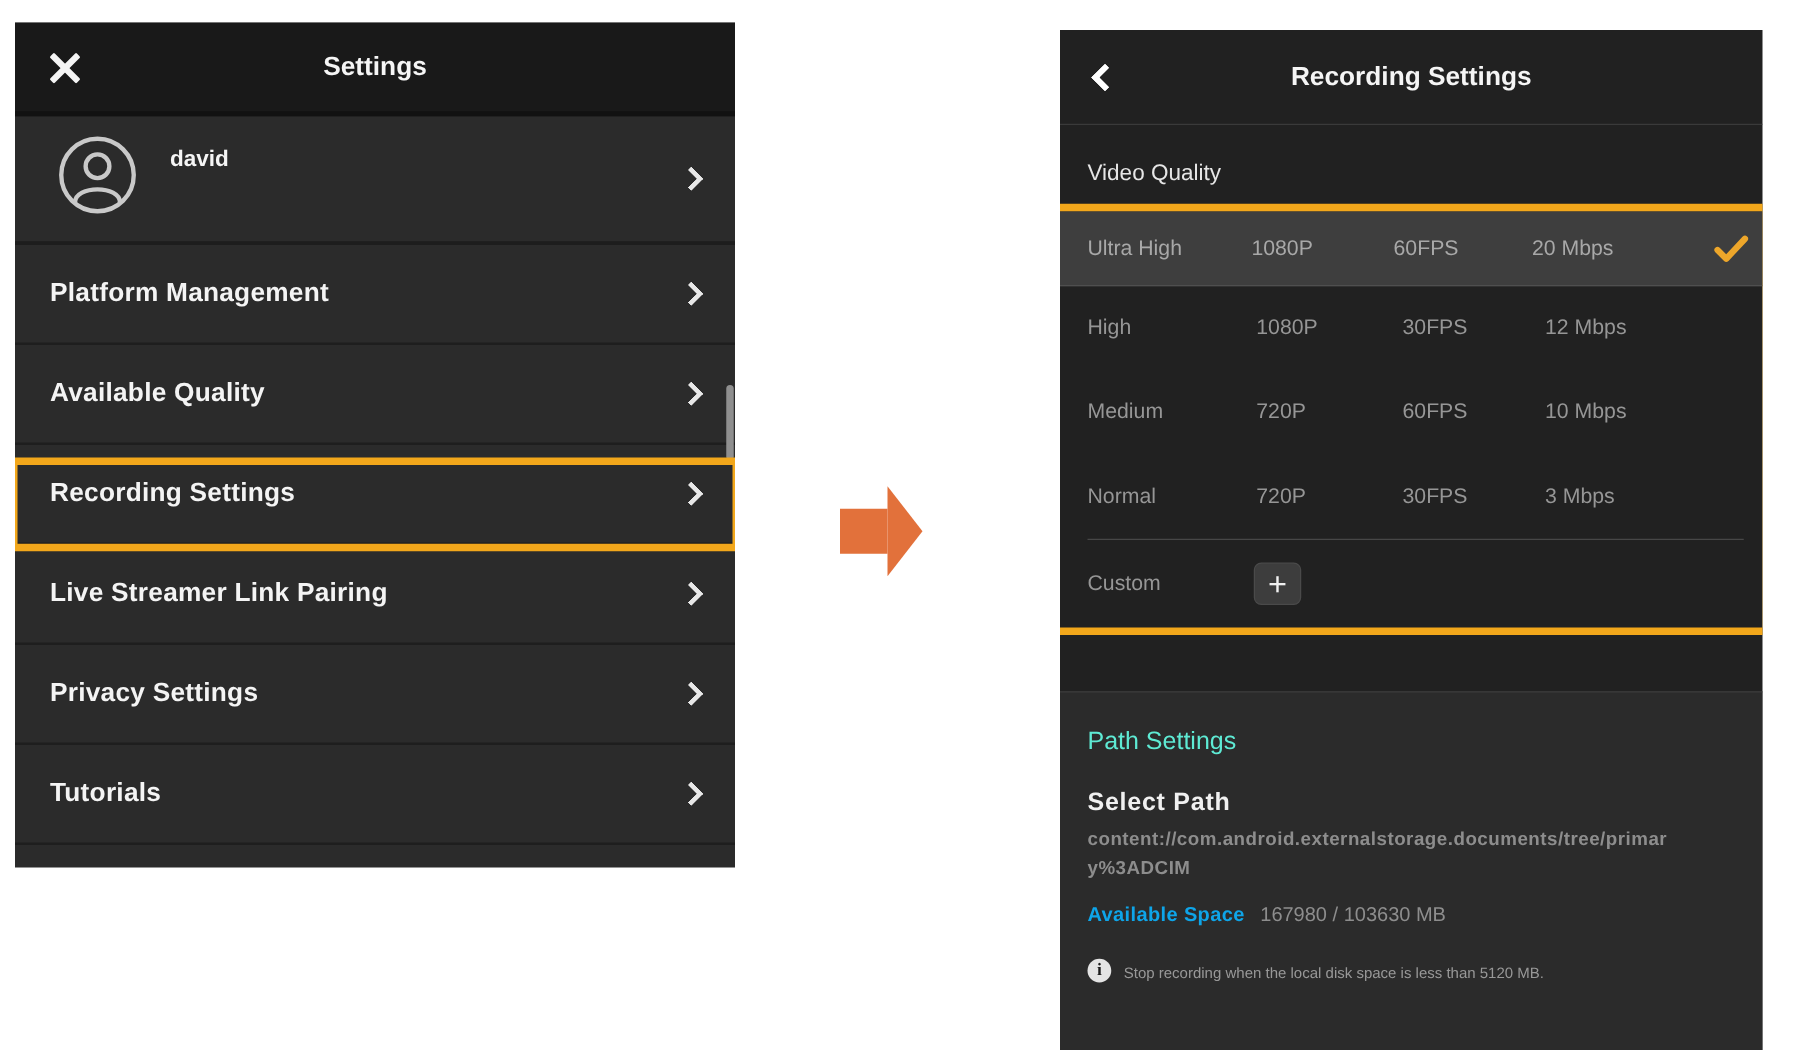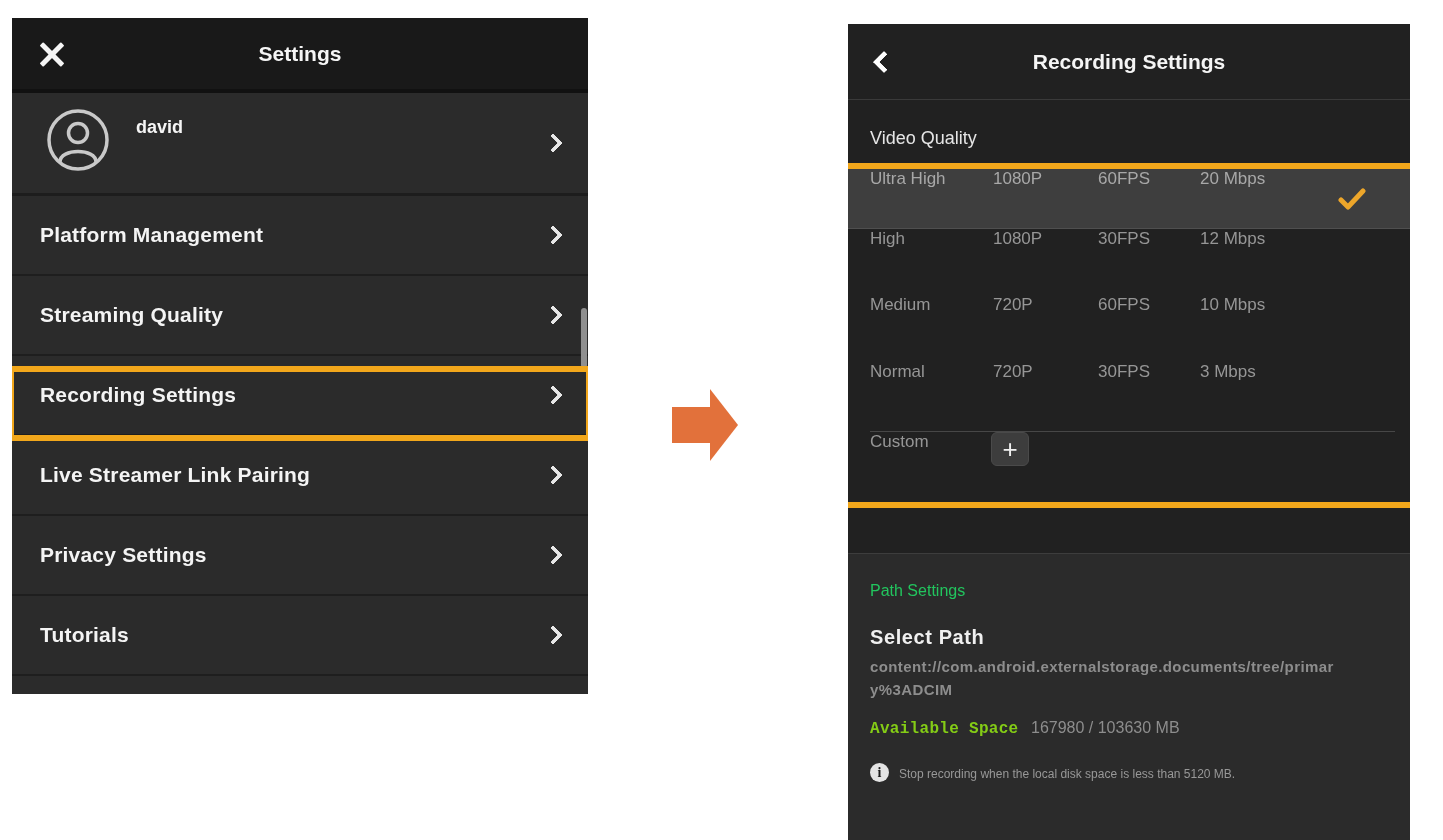--- a/index.html
+++ b/index.html
@@ -33,40 +33,40 @@
   .big-arrow .head { position:absolute; left:38px; top:0; width:0; height:0; border-top:36px solid transparent; border-bottom:36px solid transparent; border-left:28px solid #E2713B; }
 
   
   .panel-right { position:absolute; left:848px; top:24px; width:562px; height:816px; background:#212121; overflow:hidden; }
   .pr-header { position:relative; height:76px; border-bottom:1px solid #3a3a3a; display:flex; align-items:center; }
   .back-chev { position:absolute; left:28px; top:50%; width:16px; height:16px; border-top:5px solid #ffffff; border-left:5px solid #ffffff; transform:translateY(-50%) rotate(-45deg); border-radius:1px; cursor:pointer; }
   .pr-title { width:100%; text-align:center; color:#f5f5f5; font-size:21px; font-weight:bold; }
   .section-label { padding:28px 0 0 22px; color:#e6e6e6; font-size:18px; }
 
   .vq-table { position:absolute; left:0; top:145px; width:100%; }
-  .vq-row { display:flex; color:#969696; font-size:17px; cursor:pointer; }
+  .vq-row { display:flex; align-items:center; color:#969696; font-size:17px; cursor:pointer;gap:12px; }
   .vq-row.selected { background:#3e3e3e; color:#a8a8a8; border-bottom:1px solid #4f4f4f; }
   .vq-name { width:145px; padding-left:22px; }
   .vq-res { width:105px; }
   .vq-fps { width:102px; }
   .vq-bit { width:138px; }
   .vq-check { width:40px; display:flex; align-items:center; }
   .r1 { height:60px; } .r2 { height:66px; } .r3 { height:67px; } .r4 { height:69px; }
   .custom-div { margin:0 15px 0 22px; border-top:1px solid #474747; }
   .r5 { height:70px; }
   .plus-btn { width:38px; height:34px; background:#3d3d3d; border:1px solid #4a4a4a; border-radius:6px; color:#f0f0f0; font-size:26px; line-height:30px; text-align:center; cursor:pointer; margin-left:-2px; }
 
   .hl-right { position:absolute; left:-10px; top:139px; width:578px; height:345px; border:6px solid #F2A71B; pointer-events:none; }
 
   .path-section { position:absolute; left:0; top:529px; width:100%; height:287px; background:#2b2b2b; border-top:1px solid #3d3d3d; padding:28px 20px 0 22px; }
-  .path-title { color:#22c55e; font-size:16px; }
+  .path-title { color:#5eead4; font-size:20px; }
   .select-path-label { margin-top:26px; color:#f0f0f0; font-size:20px; font-weight:bold; letter-spacing:0.6px; }
   .path-value { margin-top:6px; max-width:470px; color:#8d8d8d; font-size:15px; font-weight:bold; letter-spacing:0.4px; line-height:23px; word-break:break-all; }
   .space-row { margin-top:18px; font-size:16px; }
-  .space-label { color:#84cc16; font-weight:bold; letter-spacing:0.3px;font-family:Liberation Mono, monospace; }
+  .space-label { color:#0ea5e9; font-weight:bold; letter-spacing:0.3px; }
   .space-value { color:#8d8d8d; margin-left:8px; }
   .note-row { margin-top:22px; display:flex; align-items:flex-start; }
   .info-icon { flex:0 0 auto; width:19px; height:19px; margin-top:3px; border-radius:50%; background:#e4e4e4; color:#1c1c1c; font-family:"Liberation Serif", serif; font-weight:bold; font-size:14px; line-height:19px; text-align:center; }
   .note-text { margin-left:10px; max-width:440px; color:#989898; font-size:12px; line-height:28px; }
 </style>
 </head>
 <body>
 
 <div class="stage">
 
@@ -84,21 +84,21 @@
       </svg>
       <span class="user-name">david</span>
       <span class="chev row-chev"></span>
     </div>
 
     <div class="menu-row">
       <span class="menu-label">Platform Management</span>
       <span class="chev row-chev"></span>
     </div>
     <div class="menu-row">
-      <span class="menu-label">Streaming Quality</span>
+      <span class="menu-label">Available Quality</span>
       <span class="chev row-chev"></span>
     </div>
     <div class="menu-row">
       <span class="menu-label">Recording Settings</span>
       <span class="chev row-chev"></span>
     </div>
     <div class="menu-row">
       <span class="menu-label">Live Streamer Link Pairing</span>
       <span class="chev row-chev"></span>
     </div>

